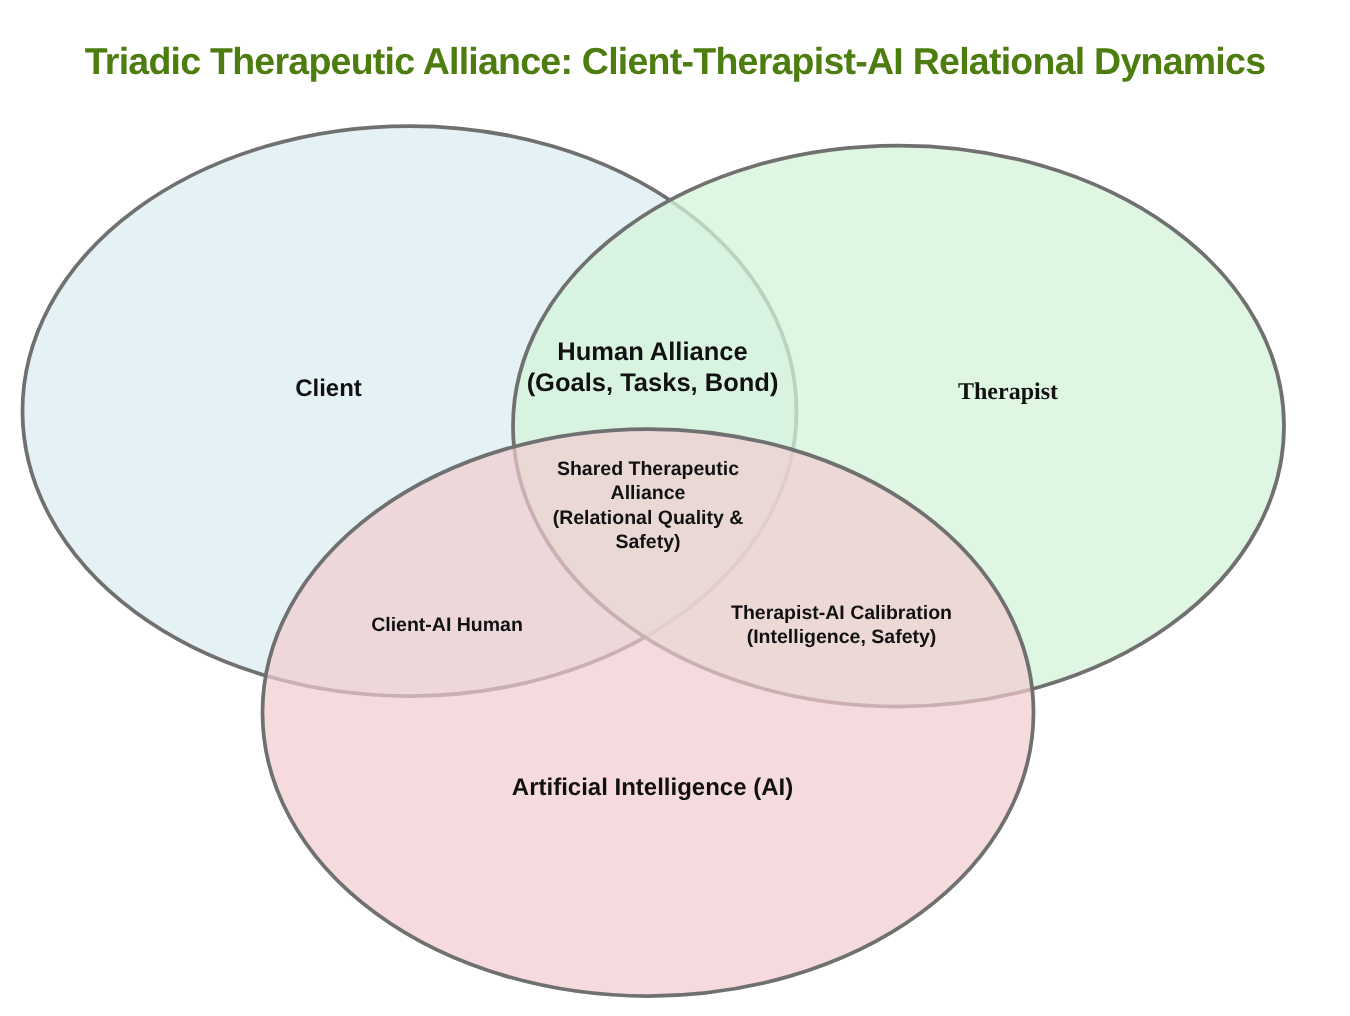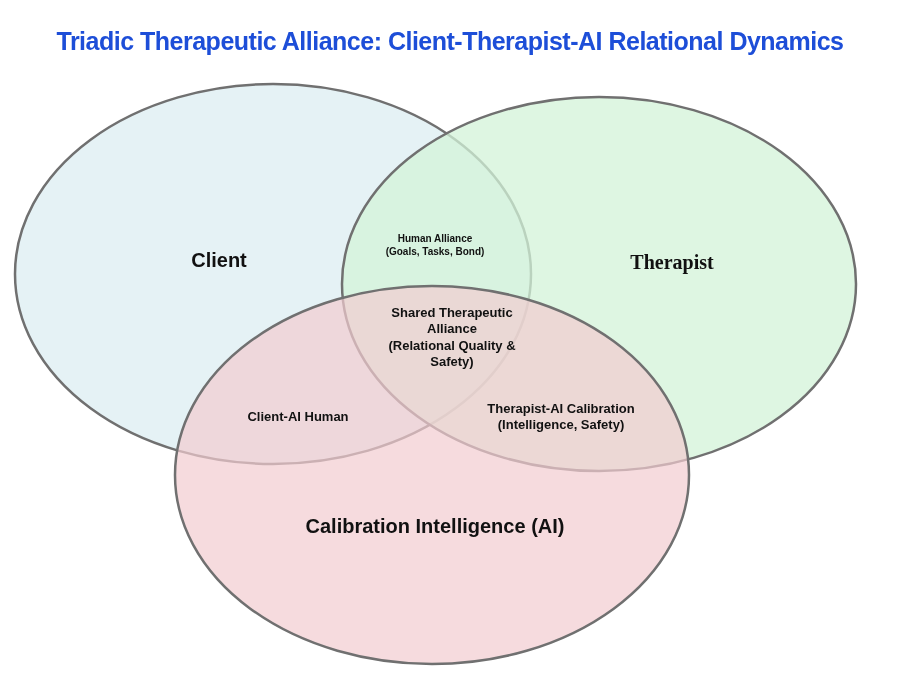--- a/index.html
+++ b/index.html
@@ -1,49 +1,49 @@
 <!DOCTYPE html>
 <html><head>
 <meta charset="utf-8">
 <style>
   html, body { margin: 0; padding: 0; background: #ffffff; }
   body { width: 900px; height: 677px; position: relative; overflow: hidden;
          font-family: "Liberation Sans", "DejaVu Sans", sans-serif; color: #111; }
   .title { position: absolute; left: 0; top: 27px; width: 900px; text-align: center;
-           font-size: 25px; font-weight: bold; letter-spacing: -0.5px; color: #1d4ed8;
+           font-size: 25px; font-weight: bold; letter-spacing: -0.5px; color: #4d7c0f;
            font-family: "Liberation Sans", sans-serif; }
   svg.venn { position: absolute; left: 0; top: 0; }
   .lbl { position: absolute; text-align: center; font-weight: bold; color: #111;
          transform: translate(-50%, -50%); white-space: nowrap; line-height: 1.25; }
-  .big { font-size: 20px; text-align: center; }
-  .mid { font-size: 10px; }
+  .big { font-size: 16px; text-align: center; }
+  .mid { font-size: 17px; }
   .sm  { font-size: 13px; }
   .line { display: block; }
 </style>
 </head>
 <body>
 
 <div class="title">Triadic Therapeutic Alliance: Client-Therapist-AI Relational Dynamics</div>
 
 <svg class="venn" width="900" height="677">
   <ellipse id="e-client" cx="273" cy="274" rx="258" ry="190" fill-opacity="0.75" stroke-width="2.5" fill="#dcedf1" stroke="#707070"></ellipse>
   <ellipse id="e-therapist" cx="599" cy="284" rx="257" ry="187" fill-opacity="0.75" stroke-width="2.5" fill="#d3f3d8" stroke="#707070"></ellipse>
   <ellipse id="e-ai" cx="432" cy="475" rx="257" ry="189" fill-opacity="0.7" stroke-width="2.5" fill="#f2ccd0" stroke="#707070"></ellipse>
 </svg>
 
 <div class="lbl big" style="left:219px; top:260px;">Client</div>
 <div class="lbl big" style="left:672px; top:262px;font-family:Liberation Serif, serif;">Therapist</div>
-<div class="lbl big" style="left:435px; top:526px;">Calibration Intelligence (AI)</div>
+<div class="lbl big" style="left:435px; top:526px;">Artificial Intelligence (AI)</div>
 
 <div class="lbl mid" style="left:435px; top:245px;">
   <span class="line">Human Alliance</span>
   <span class="line">(Goals, Tasks, Bond)</span>
 </div>
 
-<div class="lbl sm" style="left:432px; top:337px;margin-left:20px;">
+<div class="lbl sm" style="left:432px; top:337px;">
   <span class="line">Shared Therapeutic</span>
   <span class="line">Alliance</span>
   <span class="line">(Relational Quality &amp;</span>
   <span class="line">Safety)</span>
 </div>
 
 <div class="lbl sm" style="left:298px; top:417px;">
   <span class="line">Client-AI Human</span>
 </div>
 

